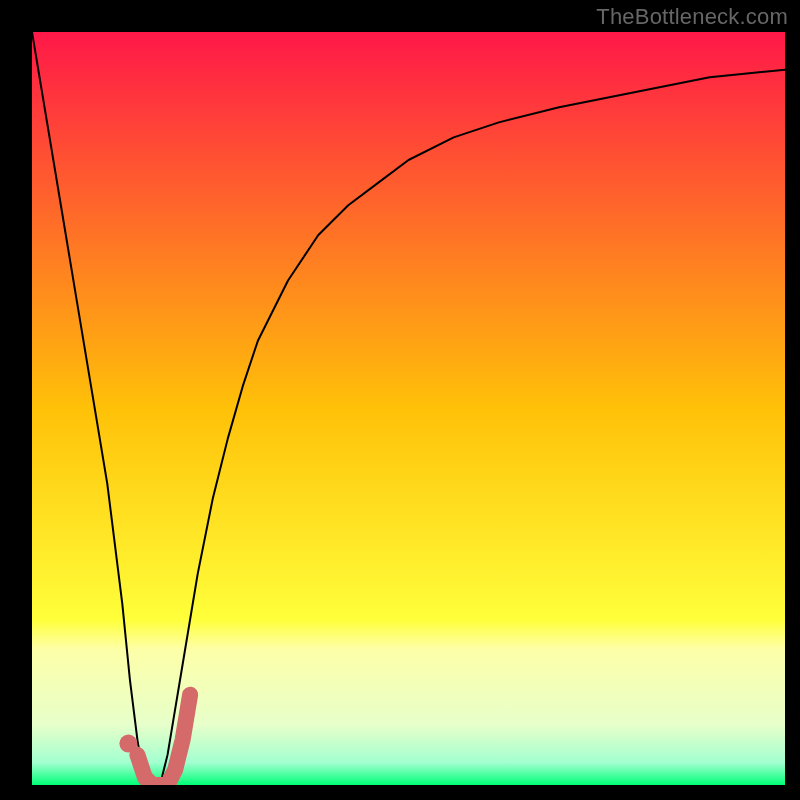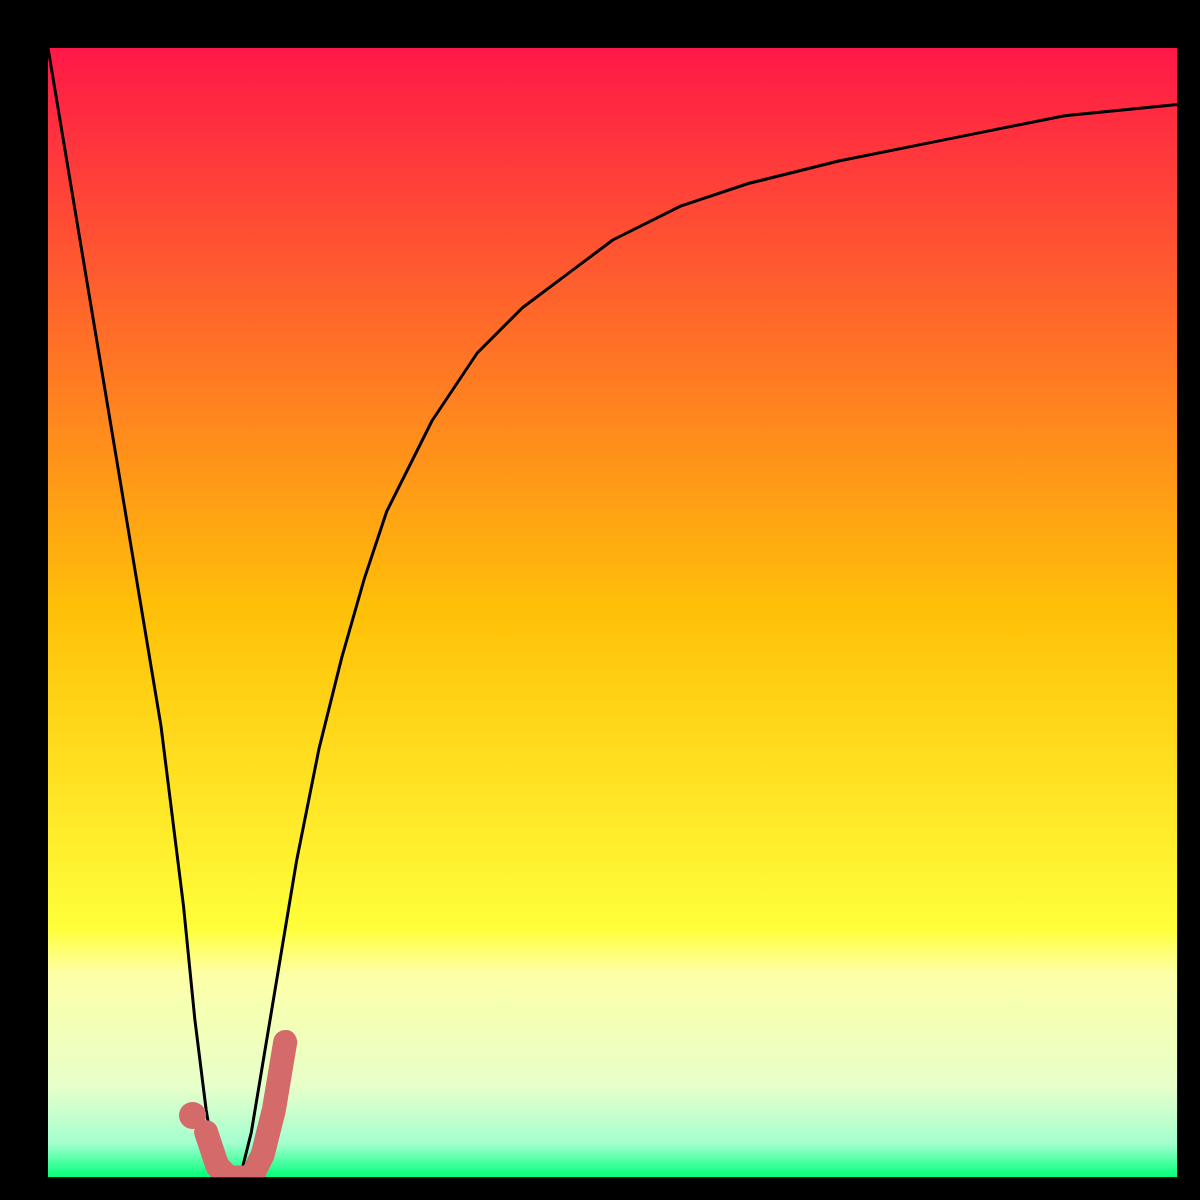--- a/index.html
+++ b/index.html
@@ -32,20 +32,21 @@
     right: 12px;
     color: #666;
     font-size: 22px;
     letter-spacing: 0.2px;
   }
 </style>
 </head>
 <body>
 
 <div class="frame">
+  <div class="watermark">TheBottleneck.com</div>
   <div class="plot">
     <svg id="chart-svg" width="753" height="753" viewBox="0 0 753 753" preserveAspectRatio="none">
       <defs>
         <linearGradient id="bg-grad" x1="0" y1="0" x2="0" y2="1">
             <stop offset="0.0%" stop-color="#ff1848"></stop>
             <stop offset="50.0%" stop-color="#ffc108"></stop>
             <stop offset="78.0%" stop-color="#ffff3a"></stop>
             <stop offset="82.0%" stop-color="#fdffa8"></stop>
             <stop offset="92.0%" stop-color="#e7ffca"></stop>
             <stop offset="97.0%" stop-color="#a3ffd0"></stop>

